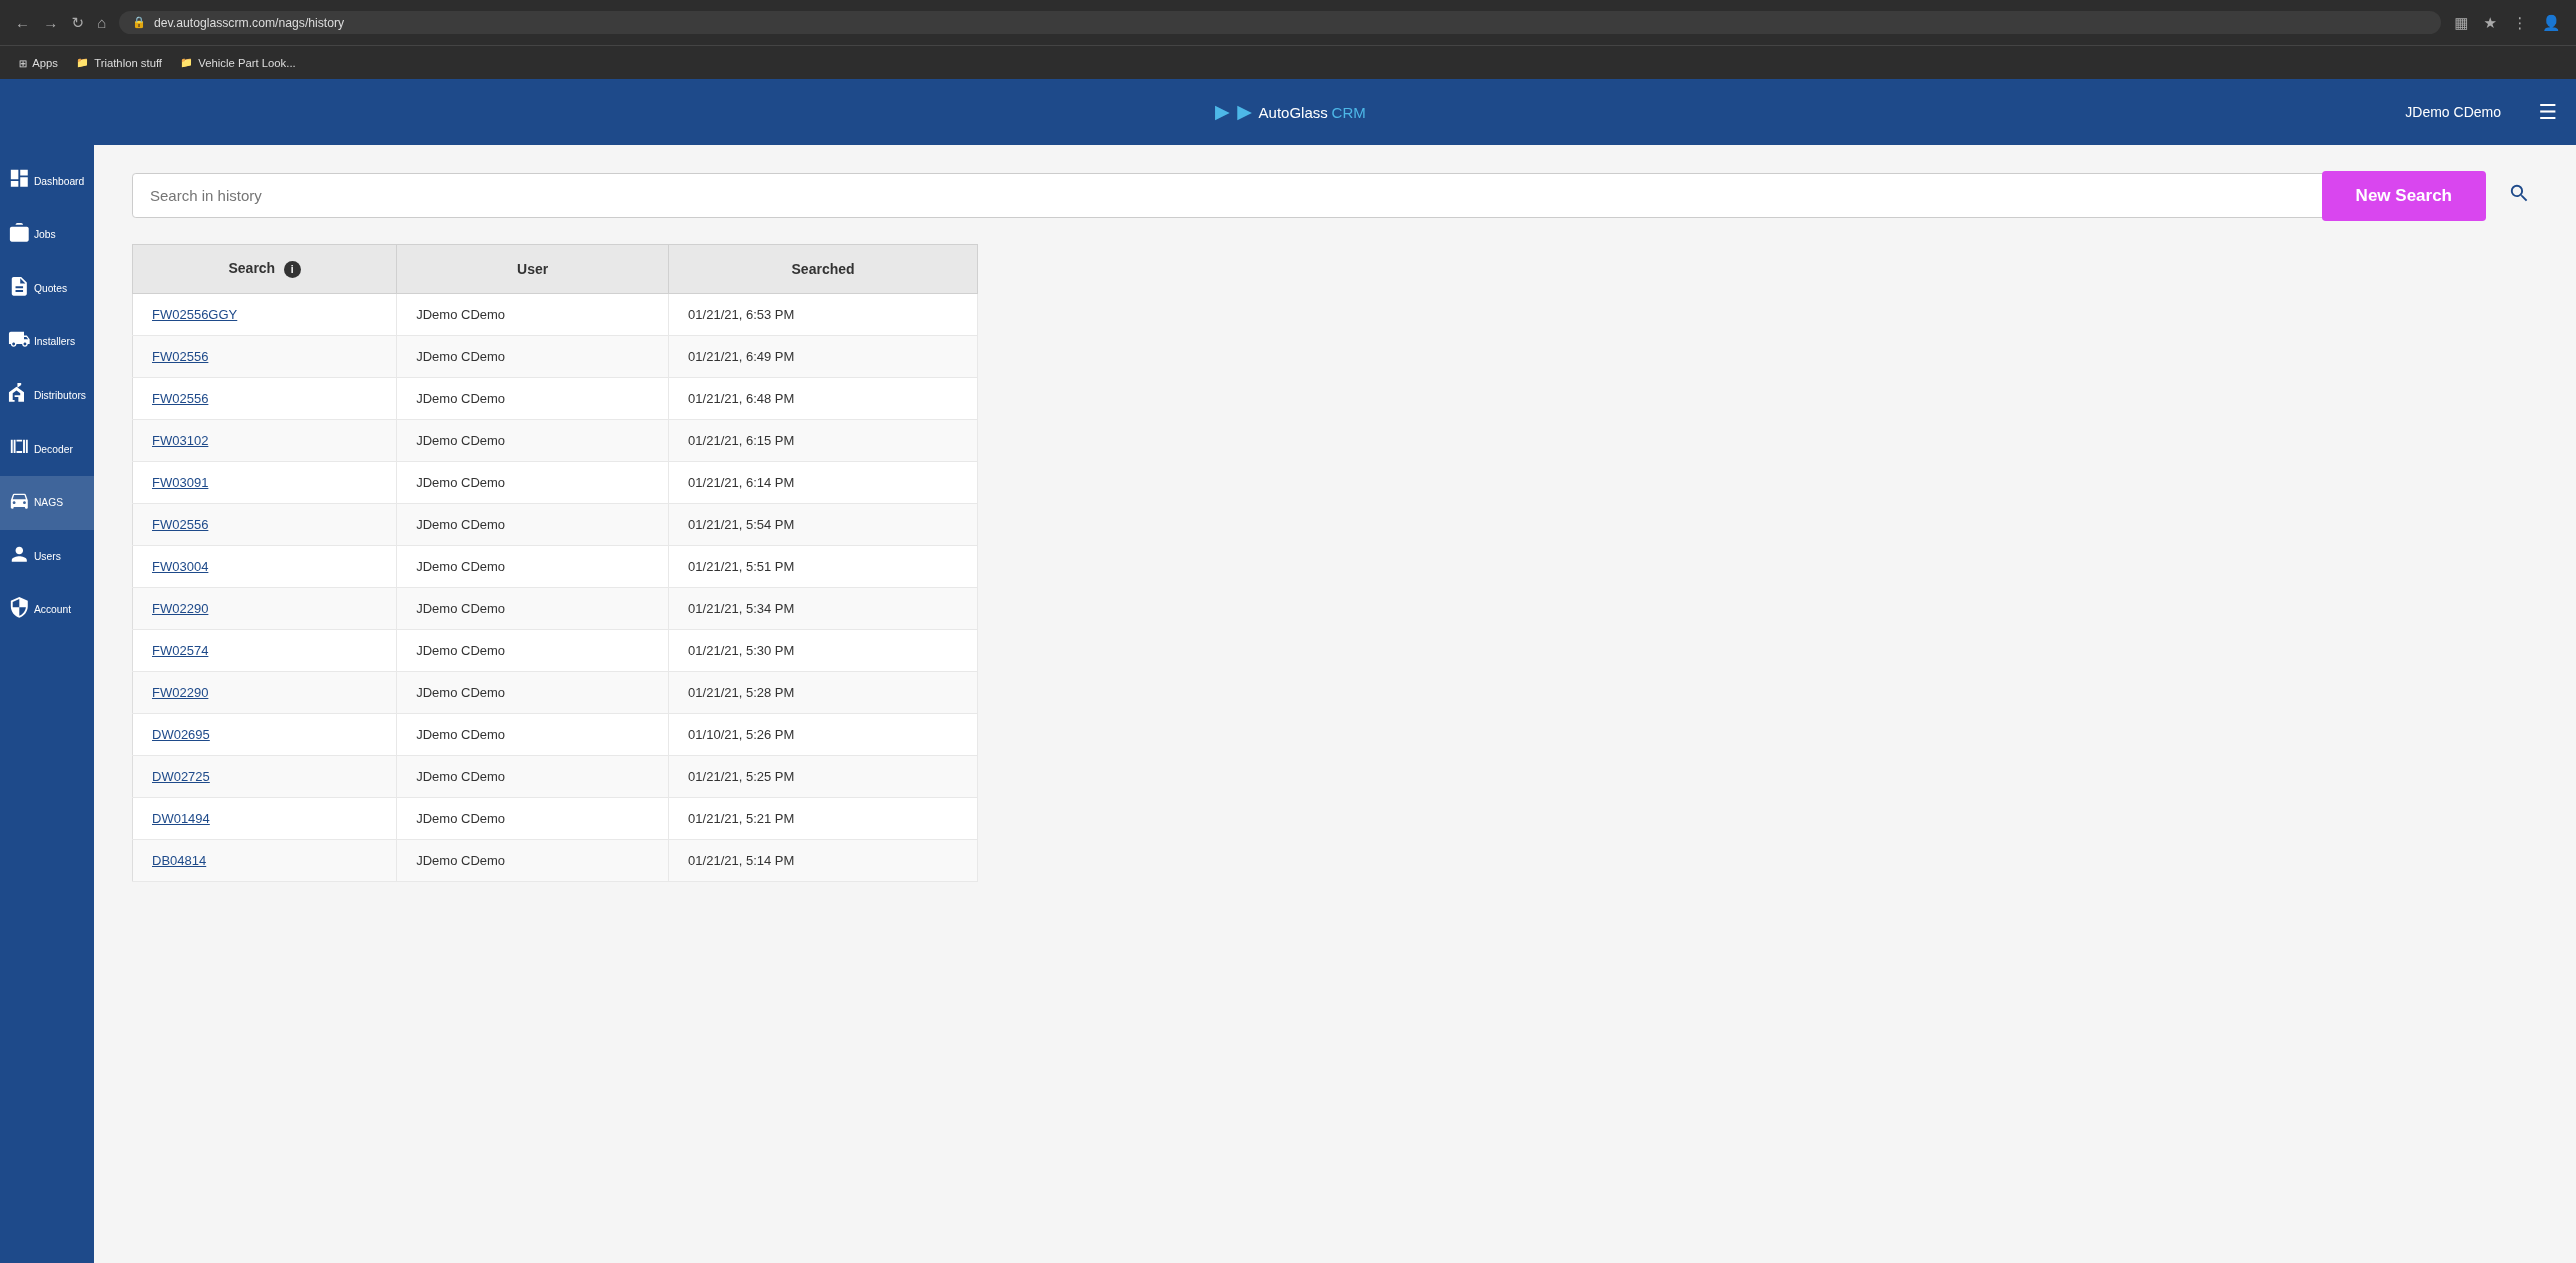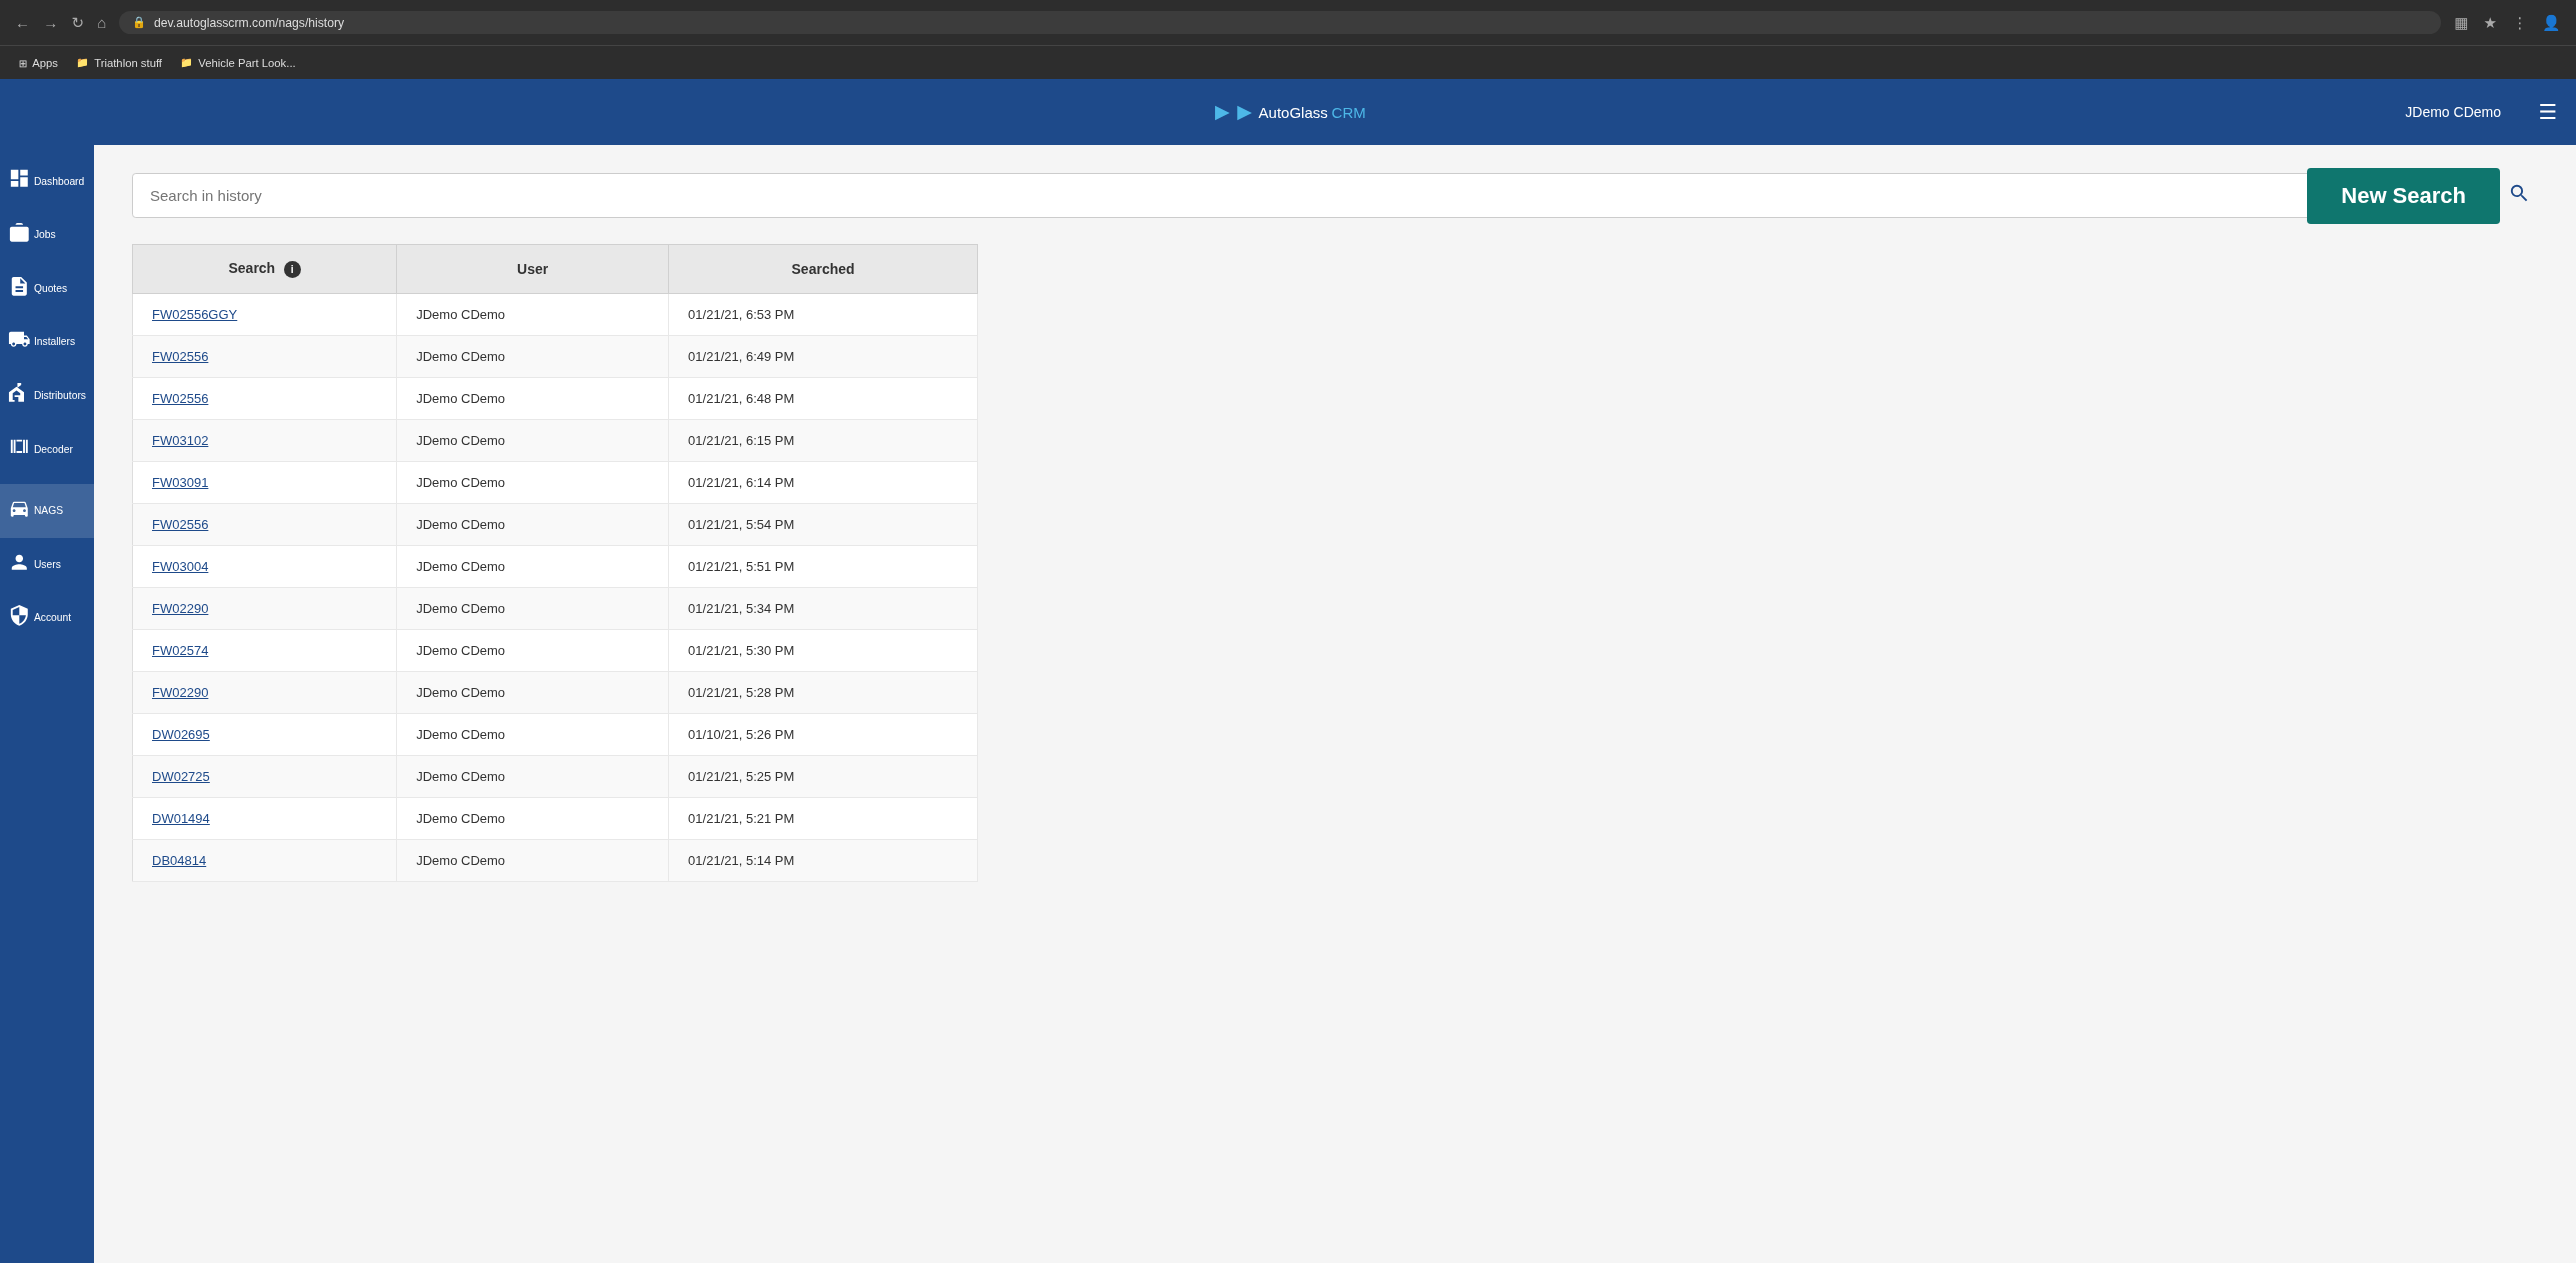--- a/index.html
+++ b/index.html
@@ -145,21 +145,21 @@
     .sidebar-item {
       width: 100%;
       display: flex;
       align-items: center;
       padding: 13px 7.5px;
       cursor: pointer;
       color: #fff;
       text-decoration: none;
       gap: 3.8px;
     }
-    .sidebar-item.active { background: rgba(255,255,255,0.15); margin-top: 8px; }
+    .sidebar-item.active { background: rgba(255,255,255,0.15); }
     .sidebar-icon {
       font-size: 20.7px;
       color: #fff;
     }
     .sidebar-label {
       font-size: 10.3px;
       color: #fff;
       text-align: center;
       font-weight: 500;
     }
@@ -182,31 +182,31 @@
     }
     .search-btn {
       background: none;
       border: none;
       cursor: pointer;
       color: #1e4a8a;
       font-size: 20.7px;
       padding: 7.5px;
     }
     .new-search-btn {
-      background: #0f766e;
+      background: #d946ef;
       color: #fff;
       border: none;
       padding: 15px 34px;
-      font-size: 22px;
+      font-size: 17px;
       font-weight: bold;
       border-radius: 3.8px;
       cursor: pointer;
       margin-left: auto;
       position: absolute;
-      right: 38px;
+      right: 52px;
     }
 
     .search-row {
       display: flex;
       align-items: center;
       margin-bottom: 26px;
       position: relative;
     }
     .search-center {
       display: flex;

